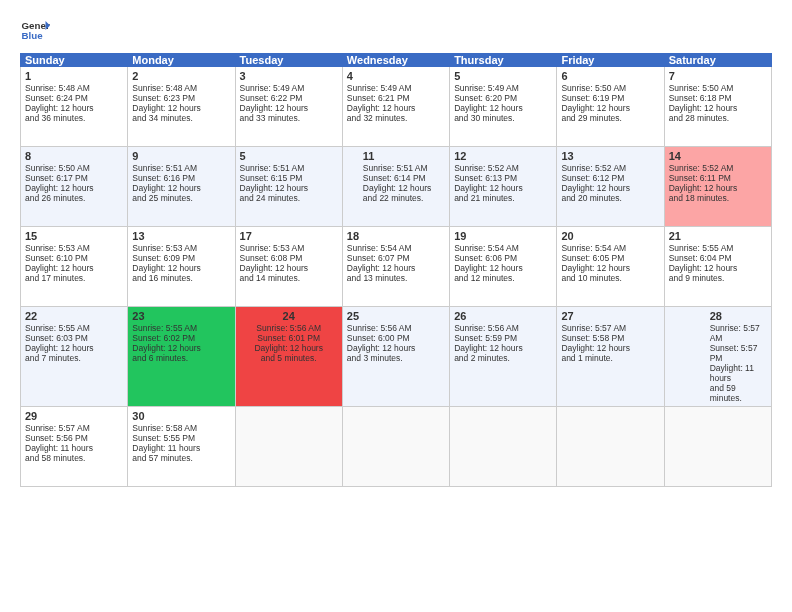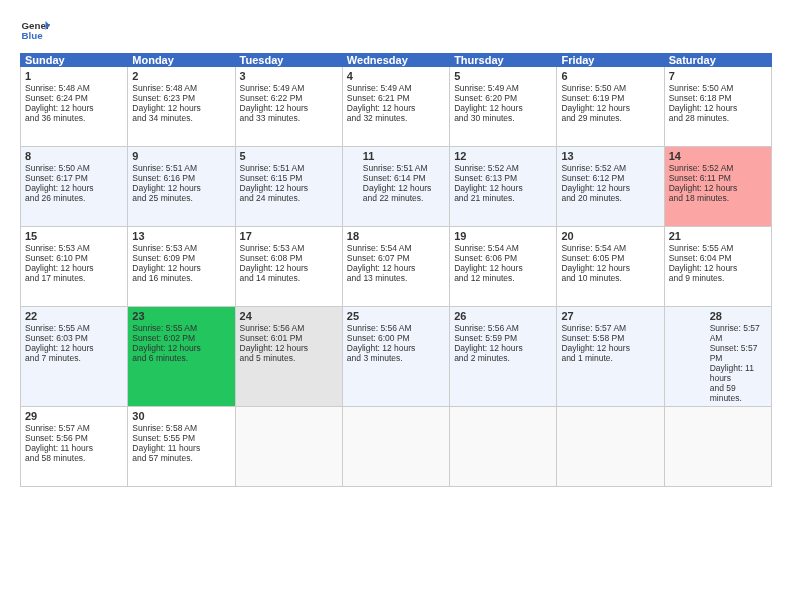--- a/index.html
+++ b/index.html
@@ -273,21 +273,21 @@
             <div>Daylight: 12 hours</div>
             <div>and 7 minutes.</div>
           </td>
           <td style="background: #22c55e;">
             <span class="day-num">23</span>
             <div>Sunrise: 5:55 AM</div>
             <div>Sunset: 6:02 PM</div>
             <div>Daylight: 12 hours</div>
             <div>and 6 minutes.</div>
           </td>
-          <td style="background: #e5e5e5;">
+          <td style="background: #ef4444; text-align: center;">
             <span class="day-num">24</span>
             <div>Sunrise: 5:56 AM</div>
             <div>Sunset: 6:01 PM</div>
             <div>Daylight: 12 hours</div>
             <div>and 5 minutes.</div>
           </td>
           <td style="background: rgb(240, 244, 252);">
             <span class="day-num">25</span>
             <div>Sunrise: 5:56 AM</div>
             <div>Sunset: 6:00 PM</div>

